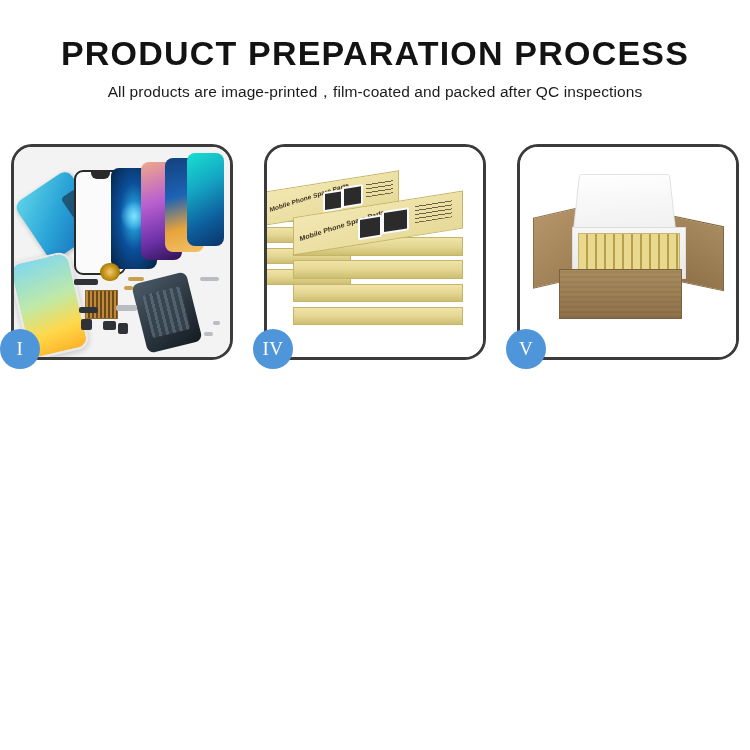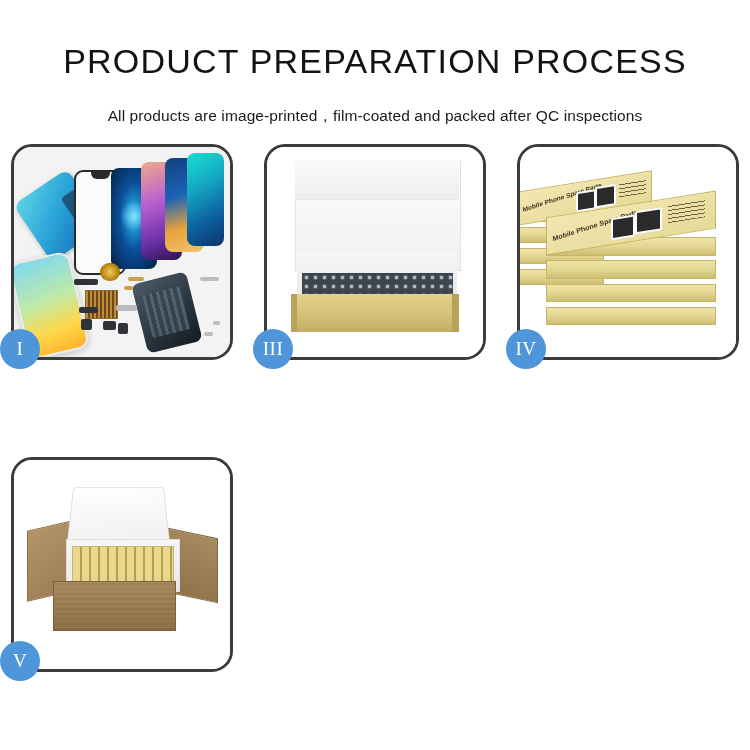--- a/index.html
+++ b/index.html
@@ -16,31 +16,31 @@
   }
 
   
   .header {
     position: absolute;
     left: 0; top: 0;
     width: 750px;
     text-align: center;
   }
   .page-title {
-    margin: 8px;
+    margin: 0;
     padding-top: 36px;
     font-size: 34px;
-    font-weight: 400;
+    font-weight: 700;
     letter-spacing: 1.2px;
     color: #131313;
     line-height: 1.0;
     white-space: nowrap;
   }
   .page-subtitle {
-    margin: 16px;
+    margin: 0;
     padding-top: 12px;
     font-size: 15.5px;
     font-weight: 400;
     color: #1b1b1b;
     letter-spacing: 0.1px;
     white-space: nowrap;
   }
 
   
   .grid {
@@ -367,32 +367,20 @@
         <div class="part silver" style="left:47%;top:75%;width:10%;height:3%;"></div>
         <div class="part silver" style="left:88%;top:88%;width:4%;height:2%;"></div>
         <div class="part silver" style="left:92%;top:83%;width:3.5%;height:2%;"></div>
         <div class="part silver" style="left:86%;top:62%;width:9%;height:2%;"></div>
       </div>
     </div>
     <div class="badge">I</div>
   </div>
 
 
-  <div class="panel panel-3">
-    <div class="panel-inner">
-      <div class="art">
-        <div class="box3-lid"></div>
-        <div class="box3-lid-side"></div>
-        <div class="box3-foam"></div>
-        <div class="box3-wrap"></div>
-        <div class="box3-base"></div>
-      </div>
-    </div>
-    <div class="badge">III</div>
-  </div>
 
   <div class="panel panel-4">
     <div class="panel-inner">
       <div class="art stack">
 
         <div class="kbox" style="left:-2%;top:28%;width:40%;height:7%;"></div>
         <div class="kbox" style="left:-2%;top:38%;width:40%;height:7%;"></div>
         <div class="kbox" style="left:-2%;top:48%;width:40%;height:7%;"></div>
         <div class="kbox" style="left:-2%;top:58%;width:40%;height:7%;"></div>
 

